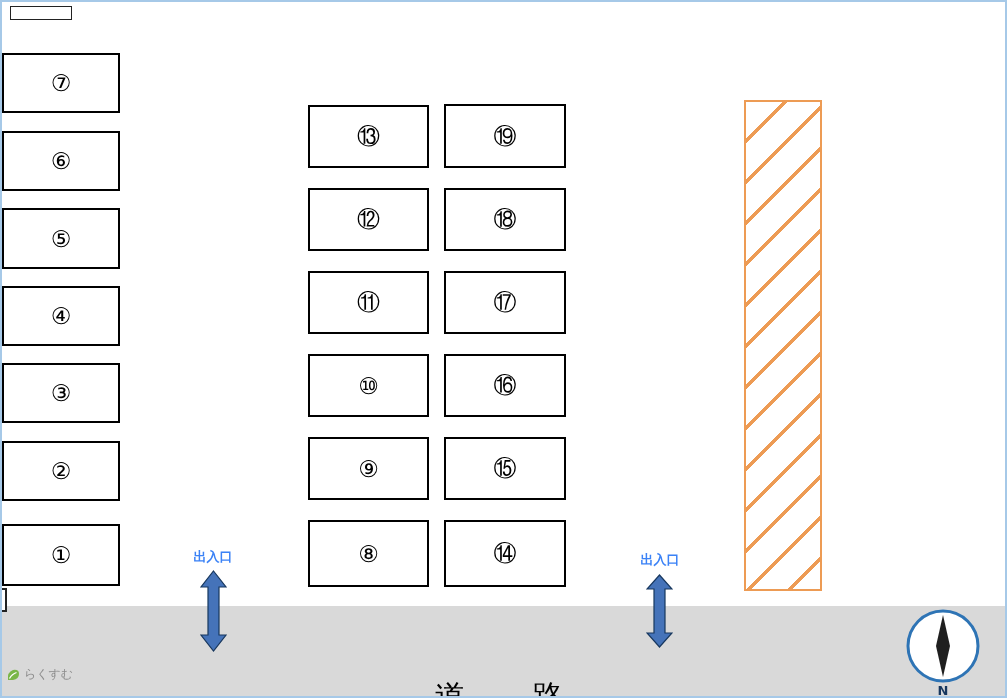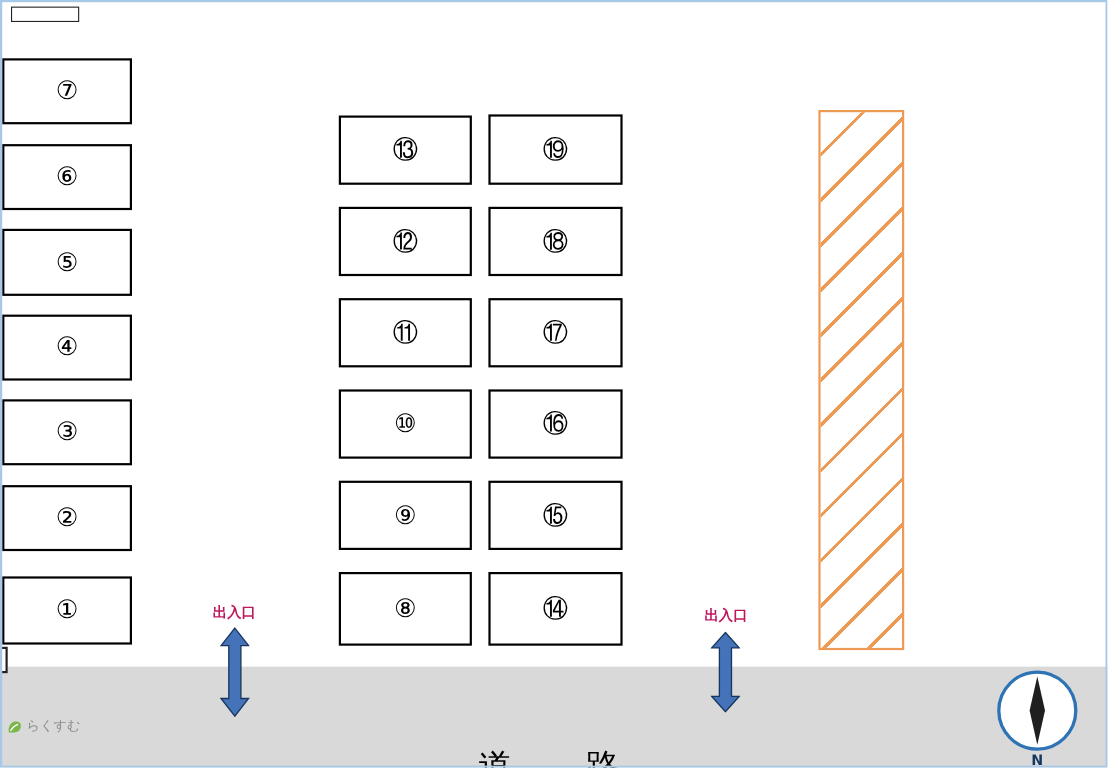--- a/index.html
+++ b/index.html
@@ -8,30 +8,30 @@
   .frame{position:absolute;inset:0;border:2px solid #A6C9E8;pointer-events:none;z-index:40;}
 
   .space{position:absolute;border:2px solid #000;background:#fff;display:flex;
          align-items:center;justify-content:center;font-size:23px;color:#000;z-index:5;box-sizing:border-box;}
   .partial{position:absolute;border:1.5px solid #222;background:#fff;z-index:5;box-sizing:border-box;}
 
   .hatch{position:absolute;left:744px;top:100px;width:74px;height:487px;border:2px solid #ED9B54;
          background:repeating-linear-gradient(135deg,#ffffff 0 26px,#ED9B54 26px 29px);z-index:4;}
 
   .entrance-label{position:absolute;width:60px;text-align:center;font-size:13px;font-weight:bold;
-                  color:#be185d;z-index:12;}
+                  color:#3b82f6;z-index:12;}
   .arrow{position:absolute;z-index:12;}
 
   .road{position:absolute;left:0;right:0;top:606px;height:92px;background:#D9D9D9;z-index:1;}
   .road-label{position:absolute;left:368px;top:636px;width:280px;text-align:center;
               font-size:31px;color:#000;letter-spacing:18px;z-index:2;margin-top:40px;}
 
   .compass{position:absolute;left:903px;top:607px;z-index:12;}
 
-  .logo{position:absolute;left:6px;top:652px;display:flex;align-items:center;gap:4px;z-index:13;}
+  .logo{position:absolute;left:6px;top:666px;display:flex;align-items:center;gap:4px;z-index:13;}
   .logo-text{font-size:12px;color:#8c8c8c;}
 </style>
 </head>
 <body>
 
 <div class="canvas">
 
   <div class="frame"></div>
 
   <div class="partial" style="left:10px;top:6px;width:62px;height:14px;"></div>

